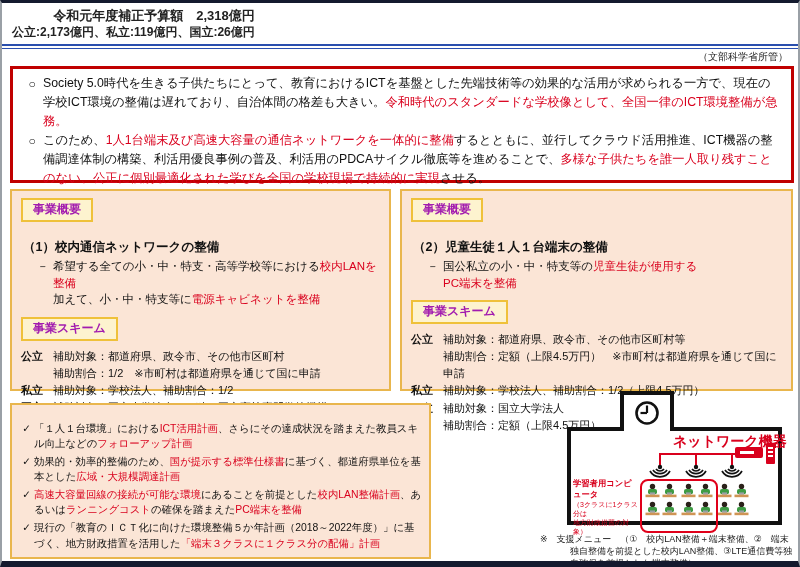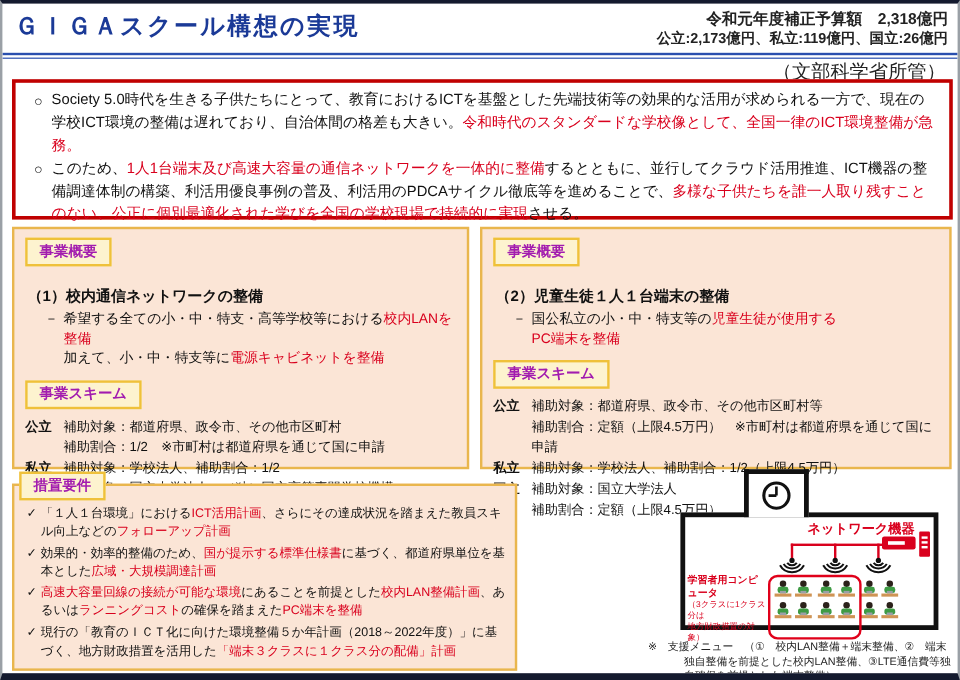--- a/index.html
+++ b/index.html
@@ -8,21 +8,21 @@
          border-left:2px solid #9aa0a6;border-right:2px solid #9aa0a6;overflow:hidden;}
   .seg-r{color:#d9001d;}
   
   .header{position:absolute;top:5px;left:10px;right:8px;display:flex;justify-content:space-between;align-items:flex-start;}
   .title{font-size:20px;font-weight:bold;color:#1b3a97;letter-spacing:2px;}
   .budget{text-align:right;line-height:1.3;color:#222;}
   .budget-1{font-size:13px;font-weight:bold;}
   .budget-2{font-size:12px;font-weight:bold;}
   .rule{position:absolute;top:41px;left:0;width:100%;height:0;border-top:2px solid #2a4fae;}
   .rule2{position:absolute;top:45px;left:0;width:100%;height:0;border-top:1px solid #2a4fae;}
-  .ministry{position:absolute;top:47px;right:10px;font-size:16px;color:#222;text-align:right;}
+  .ministry{position:absolute;top:47px;right:10px;font-size:10px;color:#222;text-align:right;}
   
   .overview{position:absolute;top:63px;left:8px;width:784px;height:117px;border:3px solid #c00000;
             background:#fff;box-sizing:border-box;padding:5px 10px 0 8px;}
   .ov-row{display:flex;font-size:12.3px;line-height:1.55;color:#111;}
   .ov-marker{flex:none;width:22px;text-align:center;font-size:12px;padding-top:1px;}
   
   .panel{position:absolute;top:186px;height:202px;background:#fbe5d6;border:2px solid #e9b64d;
          box-sizing:border-box;padding:7px 9px;}
   .panel-left{left:8px;width:381px;}
   .panel-right{left:398px;width:393px;}
@@ -41,21 +41,21 @@
              border:2px solid #e9b64d;box-sizing:border-box;padding:16px 7px 4px 7px;}
   .req-tag{position:absolute;top:-12px;left:4px;}
   .req-item{display:flex;font-size:10.4px;line-height:1.45;margin-bottom:3px;color:#111;}
   .req-item .check{flex:none;width:15px;text-align:center;}
   
   .diagram{position:absolute;left:538px;top:388px;width:258px;height:176px;}
   .tower{position:absolute;left:80px;top:0;width:54px;height:40px;border:4px solid #111;border-bottom:none;
          background:#fff;box-sizing:border-box;z-index:2;display:flex;align-items:center;justify-content:center;}
   .building{position:absolute;left:27px;top:36px;width:215px;height:98px;border:4px solid #111;
             background:#fff;box-sizing:border-box;z-index:1;}
-  .net-label{position:absolute;left:102px;top:2px;font-size:11px;font-weight:bold;color:#d9001d;white-space:nowrap;}
+  .net-label{position:absolute;left:102px;top:2px;font-size:14px;font-weight:bold;color:#d9001d;white-space:nowrap;}
   .hline{position:absolute;left:88px;top:22px;width:80px;height:2px;background:#d9001d;}
   .drop{position:absolute;top:22px;width:2px;height:13px;background:#d9001d;}
   .router{position:absolute;left:164px;top:16px;width:28px;height:11px;background:#d9001d;border-radius:2px;}
   .router-slit{position:absolute;left:5px;top:4px;width:14px;height:3px;background:#fff;}
   .tower-unit{position:absolute;left:195px;top:12px;width:9px;height:21px;background:#d9001d;border-radius:1px;}
   .tower-slit{position:absolute;left:2px;top:4px;width:5px;height:2px;background:#fff;box-shadow:0 4px 0 #fff,0 8px 0 #fff;}
   .wifi{position:absolute;top:33px;}
   .grp{position:absolute;top:52px;display:grid;grid-template-columns:repeat(2,15px);grid-gap:3px 2px;}
   .hl-rect{position:absolute;left:69px;top:48px;width:74px;height:50px;border:2px solid #e0001a;border-radius:8px;z-index:3;}
   .comp-label{position:absolute;left:2px;top:47px;width:66px;color:#d9001d;line-height:1.3;z-index:3;}
@@ -63,21 +63,20 @@
   .comp-label .l2{font-size:7px;}
   .footnote{position:absolute;left:0;top:142px;width:257px;font-size:9px;color:#222;line-height:1.35;
             padding-left:30px;text-indent:-30px;box-sizing:border-box;}
 </style>
 </head>
 <body>
 
 <div id="slide">
 
   <div class="header">
-    <div class="title">ＧＩＧＡスクール構想の実現</div>
     <div class="budget">
       <div class="budget-1">令和元年度補正予算額　2,318億円</div>
       <div class="budget-2">公立:2,173億円、私立:119億円、国立:26億円</div>
     </div>
   </div>
   <div class="rule"></div>
   <div class="rule2"></div>
   <div class="ministry">（文部科学省所管）</div>
 
   <div class="overview">
@@ -155,21 +154,20 @@
         <span class="scheme-text">補助対象：国立大学法人</span>
       </div>
       <div class="scheme-row">
         <span class="scheme-label"></span>
         <span class="scheme-text">補助割合：定額（上限4.5万円）</span>
       </div>
     </div>
   </div>
 
   <div class="req-panel">
-    <span class="tag req-tag">措置要件</span>
     <div class="req-item">
       <span class="check">✓</span>
       <span><span>「１人１台環境」における</span><span class="seg-r">ICT活用計画</span><span>、さらにその達成状況を踏まえた教員スキル向上などの</span><span class="seg-r">フォローアップ計画</span></span>
     </div>
     <div class="req-item">
       <span class="check">✓</span>
       <span><span>効果的・効率的整備のため、</span><span class="seg-r">国が提示する標準仕様書</span><span>に基づく、都道府県単位を基本とした</span><span class="seg-r">広域・大規模調達計画</span></span>
     </div>
     <div class="req-item">
       <span class="check">✓</span>

